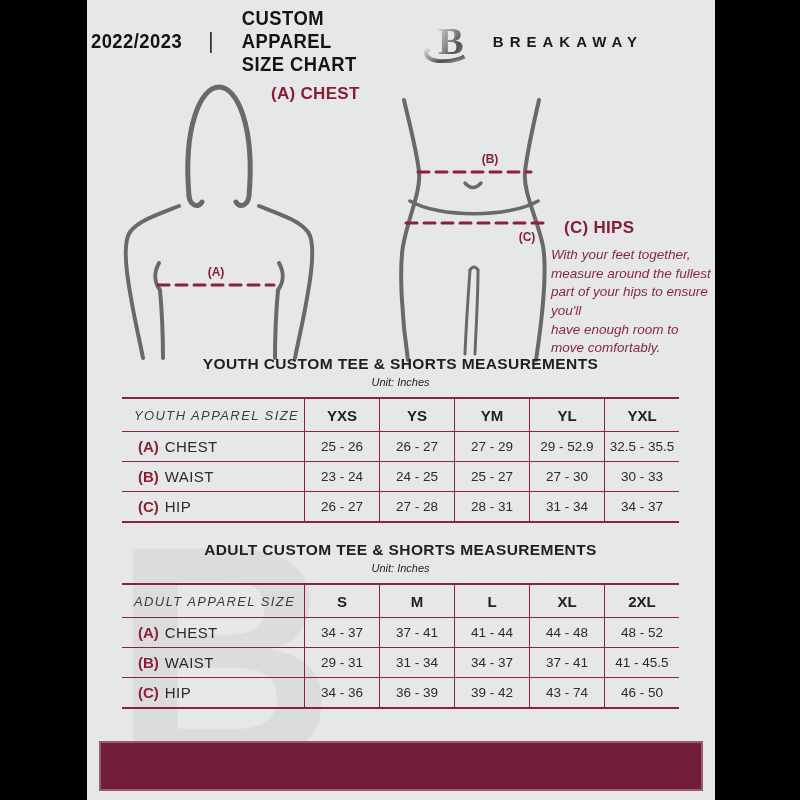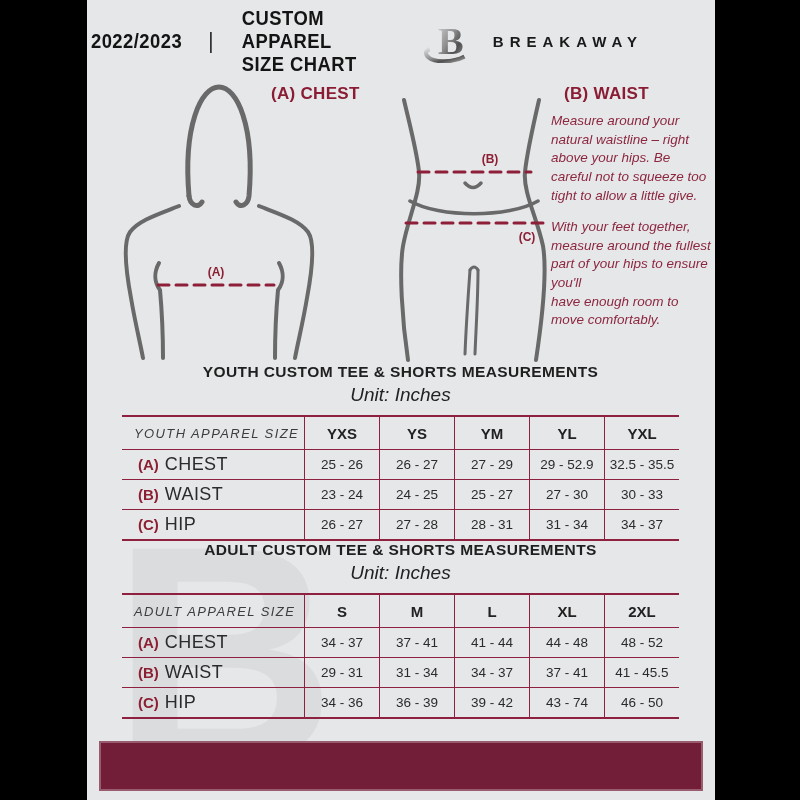--- a/index.html
+++ b/index.html
@@ -26,35 +26,35 @@
   .figures{position:absolute;left:0;top:70px;z-index:1;}
   .guide{position:absolute;z-index:2;}
   .guide h3{margin:0 0 8px 13px;font-size:17px;font-weight:800;color:#8a1d33;letter-spacing:.3px;}
   .guide p{margin:0;font-size:13.5px;font-style:italic;color:#8c2740;line-height:1.38;white-space:pre-line;}
   .guide.a{left:171px;top:84px;width:168px;}
   .guide.b{left:464px;top:84px;width:158px;}
   .guide.c{left:464px;top:218px;width:164px;}
 
   
   .tblock{position:absolute;left:35px;width:557px;z-index:2;}
-  .tblock.youth{top:363px;}
+  .tblock.youth{top:355px;}
   .tblock.adult{top:541px;}
   .tbl-title{font-size:15.5px;font-weight:700;color:#1f1f1f;text-align:center;letter-spacing:.4px;}
-  .tbl-unit{font-size:19px;font-style:italic;color:#222;text-align:center;margin:3px 0 9px 0;}
+  .tbl-unit{font-size:11px;font-style:italic;color:#222;text-align:center;margin:3px 0 9px 0;}
   .tbl{display:grid;grid-template-columns:182px 75px 75px 75px 75px 75px;
        border-top:2.5px solid #8e2140;border-bottom:2px solid #8e2140;}
   .cell{height:29px;display:flex;align-items:center;justify-content:center;
         font-size:13.5px;color:#2b2b2b;border-bottom:1.8px solid #8e2140;}
   .cell.hd{height:32px;font-weight:700;font-size:15px;color:#222;}
   .cell.first{justify-content:flex-start;padding-left:16px;}
   .cell.colhead{font-weight:400;font-size:13px;letter-spacing:1.4px;color:#3d3d3d;padding-left:12px;font-style:italic;}
   .cell.vl{border-left:1.8px solid #8e2140;}
   .cell.rl{border-bottom:none;}
   .cell .pfx{font-weight:700;color:#8c1f33;font-size:15px;margin-right:6px;}
-  .cell .lbl{font-size:18px;color:#2b2b2b;letter-spacing:.4px;}
+  .cell .lbl{font-size:15px;color:#2b2b2b;letter-spacing:.4px;}
 
   
   .footer-bar{position:absolute;left:12px;top:741px;width:604px;height:50px;background:#721e38;
               border:2px solid rgba(255,255,255,.28);box-sizing:border-box;z-index:2;}
 </style>
 </head>
 <body>
 
 <div class="page">
   <div class="black-bar left"></div>
@@ -106,25 +106,22 @@
       <path d="M 319 153 L 457 153" stroke="#8e1f38" stroke-width="3" stroke-dasharray="11 7"></path>
       <text x="440" y="171" text-anchor="middle" stroke="none" fill="#8c1f33" font-size="12" font-weight="700">(C)</text>
       <path d="M 383 200 Q 387 194 391 200" stroke-width="3"></path>
       <path d="M 383 200 C 381 228 379 258 378 284" stroke-width="3"></path>
       <path d="M 391 200 C 391 228 389 258 388 284" stroke-width="3"></path>
     </svg>
 
     <div class="guide a">
       <h3>(A) CHEST</h3>
     </div>
-    <div class="guide b">
-      <h3>(B) WAIST</h3>
-      <p>Measure around your natural waistline – right above your hips. Be careful not to squeeze too tight to allow a little give.</p>
-    </div>
     <div class="guide c">
+      <h3>(C) HIPS</h3>
       <p>With your feet together, measure around the fullest part of your hips to ensure you'll
 have enough room to move comfortably.</p>
     </div>
 
     <div class="tblock youth">
       <div class="tbl-title">YOUTH CUSTOM TEE &amp; SHORTS MEASUREMENTS</div>
       <div class="tbl-unit">Unit: Inches</div>
       <div class="tbl">
         <div class="cell hd first colhead">YOUTH APPAREL SIZE</div>
         <div class="cell hd vl">YXS</div>

